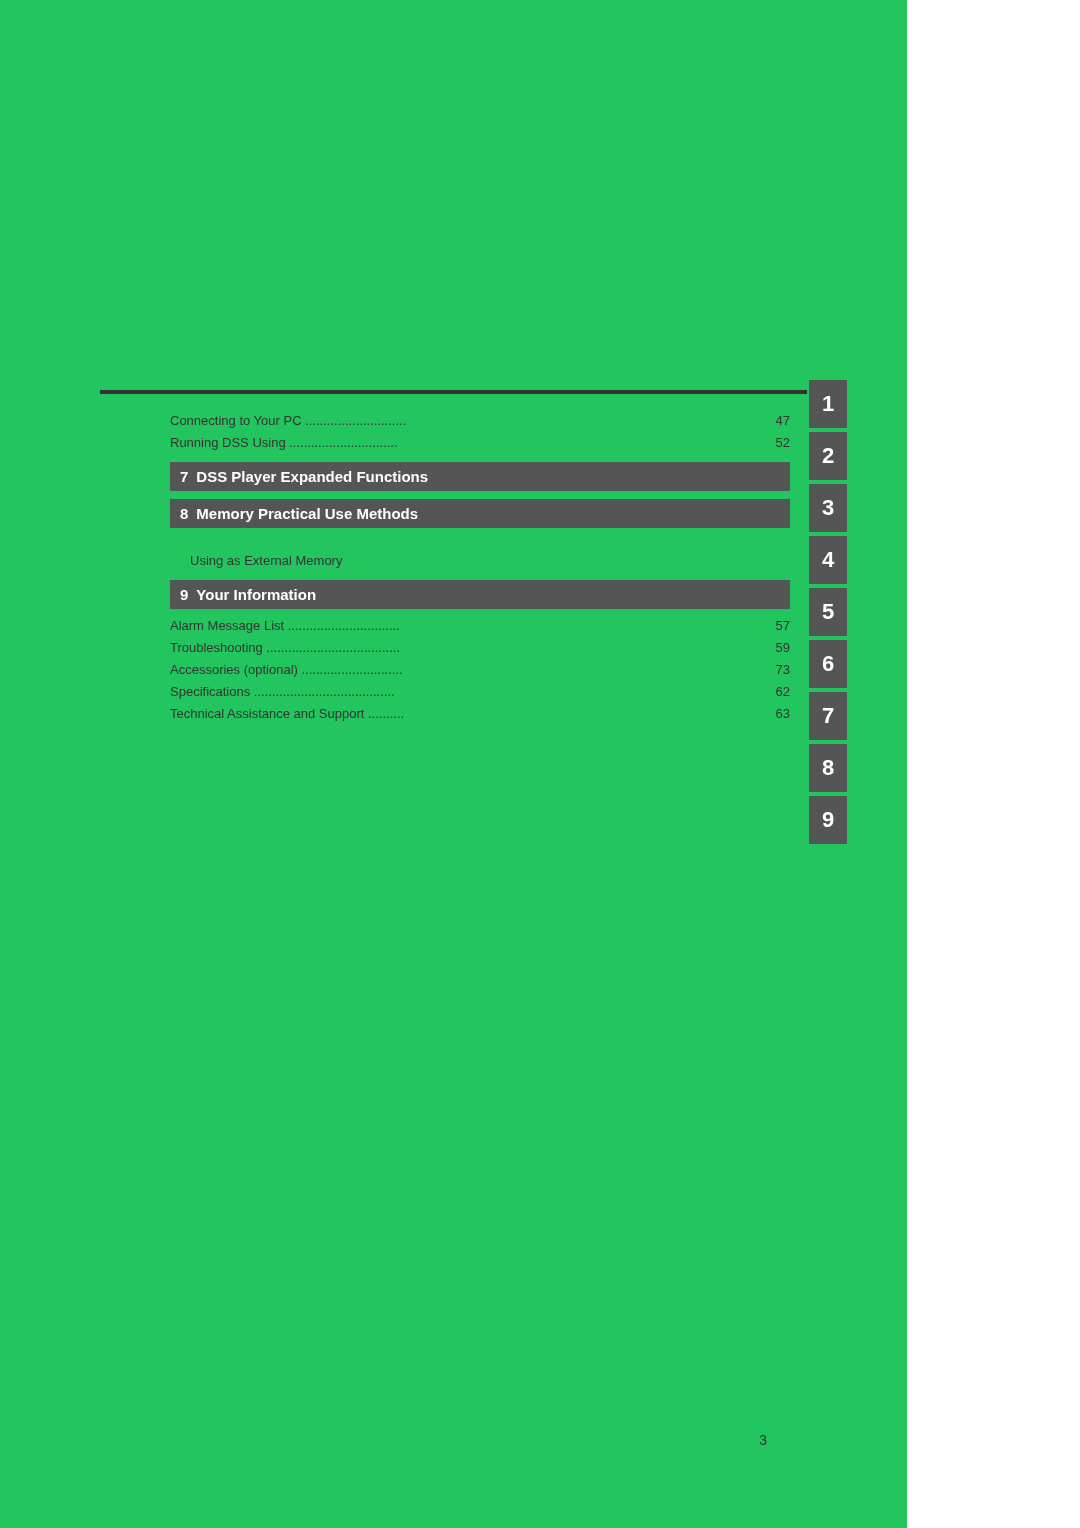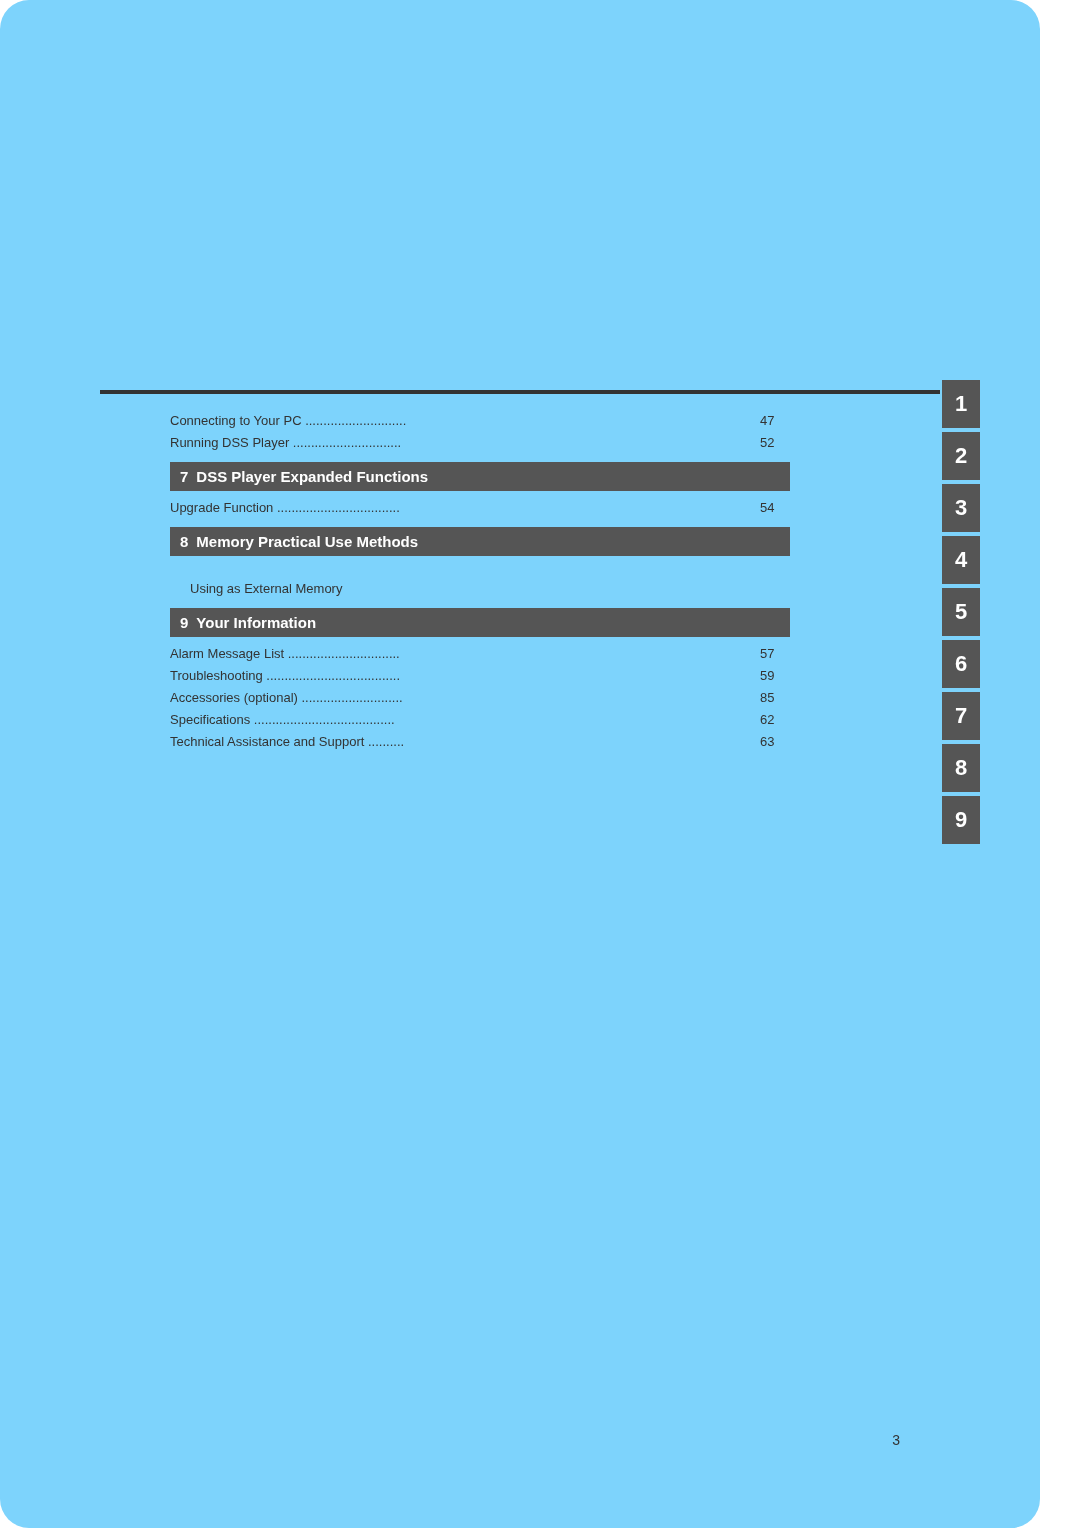--- a/index.html
+++ b/index.html
@@ -11,25 +11,24 @@
     body {
       width: 1080px;
       height: 1528px;
       background: #ffffff;
       font-family: Arial, Helvetica, sans-serif;
       position: relative;
       overflow: hidden;
     }
 
     .page-container {
-      width: 1040px;
+      width: 907px;
       height: 1528px;
       position: relative;
-      background: #7dd3fc;
-      border-radius: 29px;
+      background: #22c55e;
     }
 
     
     .top-rule {
       position: absolute;
       top: 390px;
       left: 100px;
       right: 100px;
       height: 4px;
       background: #333333;
@@ -67,20 +66,21 @@
       color: #333333;
       line-height: 1.7;
     }
 
     .toc-dots .dot-text {
       flex: 1;
     }
 
     .toc-dots .dot-page {
       min-width: 30px;
+      text-align: right;
     }
 
     
     .right-tabs {
       position: absolute;
       top: 380px;
       right: 60px;
       display: flex;
       flex-direction: column;
       gap: 4px;
@@ -122,32 +122,28 @@
 
   <div class="top-rule"></div>
 
   <div class="content-area">
 
     <div class="toc-dots">
       <span class="dot-text">Connecting to Your PC ............................</span>
       <span class="dot-page">47</span>
     </div>
     <div class="toc-dots">
-      <span class="dot-text">Running DSS Player ..............................</span>
+      <span class="dot-text">Running DSS Using ..............................</span>
       <span class="dot-page">52</span>
     </div>
 
     <div class="section-header">
       <span class="section-number">7</span>
       <span>DSS Player Expanded Functions</span>
     </div>
-    <div class="toc-dots">
-      <span class="dot-text">Upgrade Function ..................................</span>
-      <span class="dot-page">54</span>
-    </div>
 
     <div class="section-header">
       <span class="section-number">8</span>
       <span>Memory Practical Use Methods</span>
     </div>
     <div class="indent-entry">
       <span>Using as External Memory</span>
     </div>
 
     <div class="section-header">
@@ -157,21 +153,21 @@
     <div class="toc-dots">
       <span class="dot-text">Alarm Message List ...............................</span>
       <span class="dot-page">57</span>
     </div>
     <div class="toc-dots">
       <span class="dot-text">Troubleshooting .....................................</span>
       <span class="dot-page">59</span>
     </div>
     <div class="toc-dots">
       <span class="dot-text">Accessories (optional) ............................</span>
-      <span class="dot-page">85</span>
+      <span class="dot-page">73</span>
     </div>
     <div class="toc-dots">
       <span class="dot-text">Specifications  .......................................</span>
       <span class="dot-page">62</span>
     </div>
     <div class="toc-dots">
       <span class="dot-text">Technical Assistance and Support ..........</span>
       <span class="dot-page">63</span>
     </div>
 

